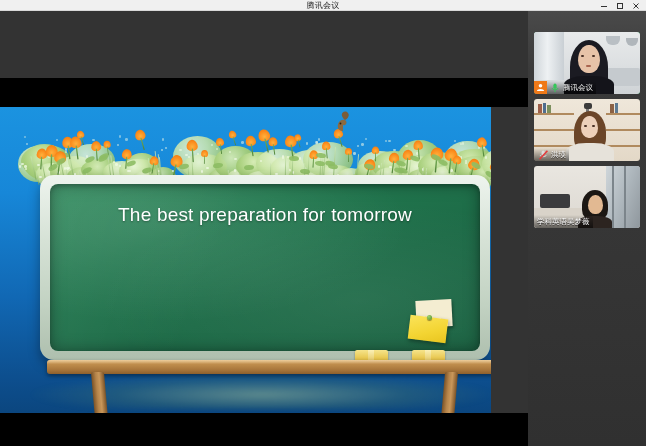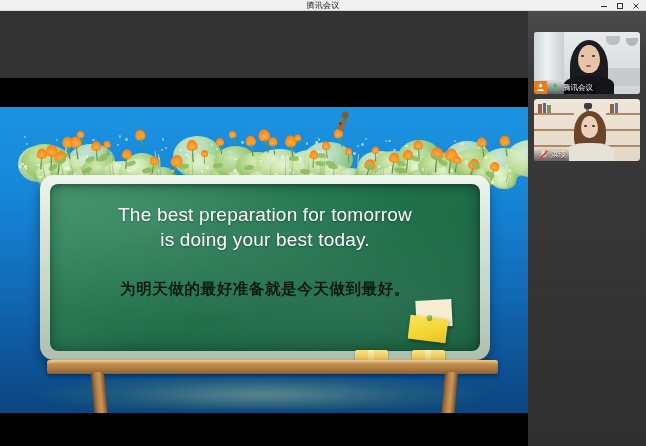--- a/index.html
+++ b/index.html
@@ -49,21 +49,21 @@
   #letterbox-top{
     position:absolute; left:0; top:67px; width:528px; height:29px;
     background:#000;
   }
   #letterbox-bottom{
     position:absolute; left:0; top:402px; width:528px; height:33px;
     background:#000;
   }
   
   #slide{
-    position:absolute; left:0; top:96px; width:528px; height:306px;
+    position:absolute; left:0; top:96px; width:491px; height:306px;
     background:linear-gradient(180deg,#1b93e0 0%,#1787d8 28%,#1168b4 62%,#0d4f8f 88%,#0b467f 100%);
     overflow:hidden;
   }
   
   #ground-glow{
     position:absolute; left:32px; bottom:4px; width:460px; height:36px;
     background:radial-gradient(ellipse at 50% 60%, rgba(210,230,150,.40) 0%, rgba(120,160,90,.18) 45%, rgba(0,0,0,0) 72%);
     filter:blur(2px);
   }
 
@@ -587,22 +587,20 @@
           <path d="M12 9 C16 7 17 3 14 1 C11 -0.5 8 2 9 5 C9.6 7 11 8 12 9 Z" fill="#7b5c38"></path>
           <circle cx="7.5" cy="12.5" r="0.9" fill="#2b1e12"></circle>
         </svg>
       </div>
 
       <div id="board-wrap">
         <div id="board-frame"></div>
         <div id="board-inner">
           <div id="board-text">
             <div id="line-en1">The best preparation for tomorrow</div>
-            <div id="line-en2">is doing your best today.</div>
-            <div id="line-zh">为明天做的最好准备就是今天做到最好。</div>
           </div>
           <div id="note-cream"></div>
           <div id="note-yellow"></div>
           <div id="note-pin"></div>
         </div>
       </div>
 
       <div class="chalkbox" id="chalkbox1"></div>
       <div class="chalkbox" id="chalkbox2"></div>
 
@@ -676,15 +674,31 @@
               <rect x="2.6" y="0.6" width="3.2" height="5.2" rx="1.6" fill="#ddd"></rect>
               <path d="M1.2 5 C1.2 7.2 7.2 7.2 7.2 5" stroke="#ddd" stroke-width="1" fill="none"></path>
               <line x1="0.6" y1="9.2" x2="8.4" y2="0.8" stroke="#e23b3b" stroke-width="1.6"></line>
             </svg>
         </span>
         <span class="nm">洪瑛</span>
       </div>
     </div>
 
 
+    <div class="tile">
+      <div class="video">
+        <div class="room" style="background:linear-gradient(180deg,#e9e6e0 0%,#dcd8d1 100%);"></div>
+        <div class="wallbox" style="left:72px;top:0;width:34px;height:62px;background:linear-gradient(110deg,#cfd6da 0%,#aeb7bd 50%,#8f979d 100%);"></div>
+        <div class="wallbox" style="left:78px;top:0;width:2px;height:62px;background:#7c858b;"></div>
+        <div class="wallbox" style="left:90px;top:0;width:2px;height:62px;background:#7c858b;"></div>
+        <div class="wallbox" style="left:6px;top:28px;width:30px;height:14px;background:#3b3b3d;border-radius:2px;"></div>
+        <div class="wallbox" style="left:0;top:42px;width:60px;height:20px;background:#d9d3c9;"></div>
+        <div class="hair" style="left:48px;top:24px;width:26px;height:30px;background:#1c1713;border-radius:50% 50% 34% 34%;"></div>
+        <div class="head" style="left:54px;top:29px;width:15px;height:19px;background:#e2b992;"></div>
+        <div class="torso" style="left:44px;top:50px;width:34px;height:14px;background:#2c2420;"></div>
+      </div>
+      <div class="namebar">
+        <span class="nm" style="margin-left:3px;">学科英语吴梦薇</span>
+      </div>
+    </div>
 
   </div>
 </div>
 
 </body></html>

